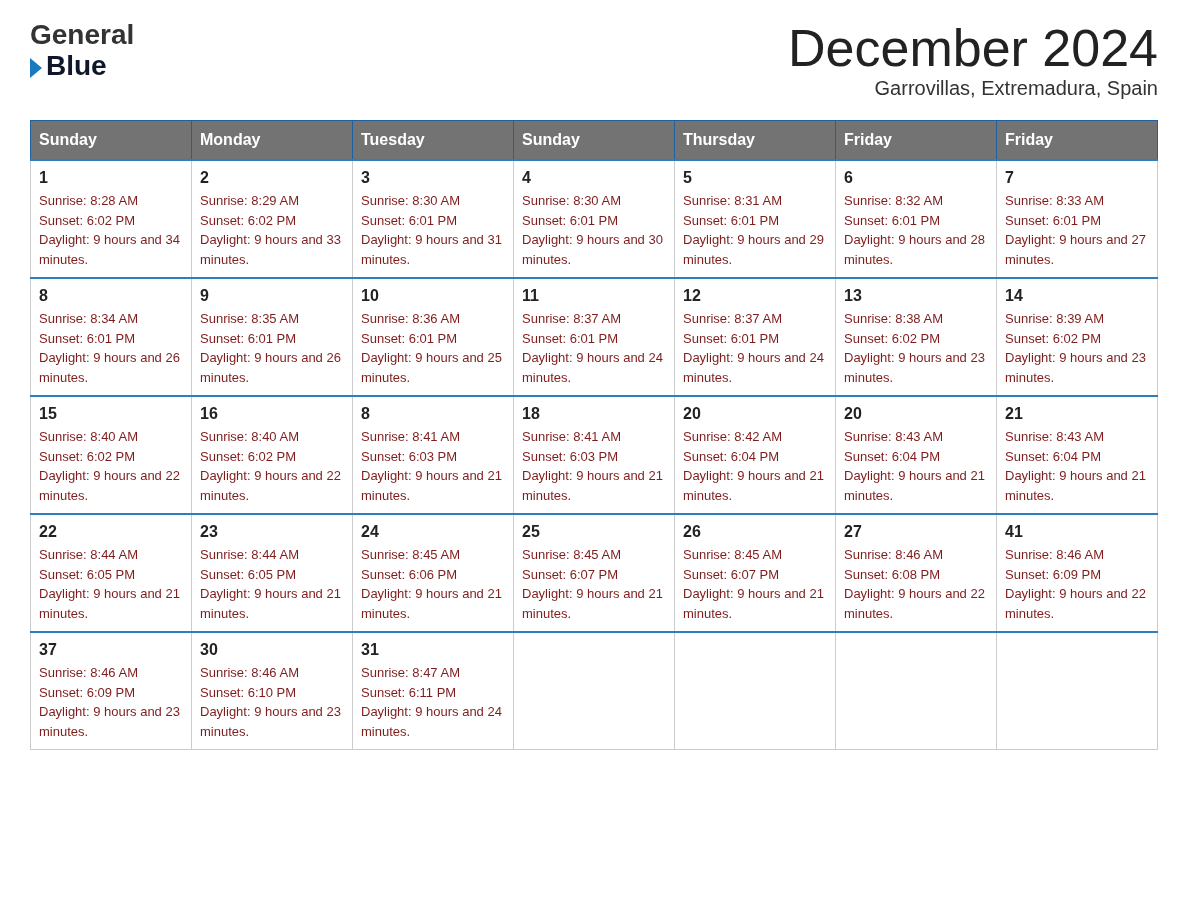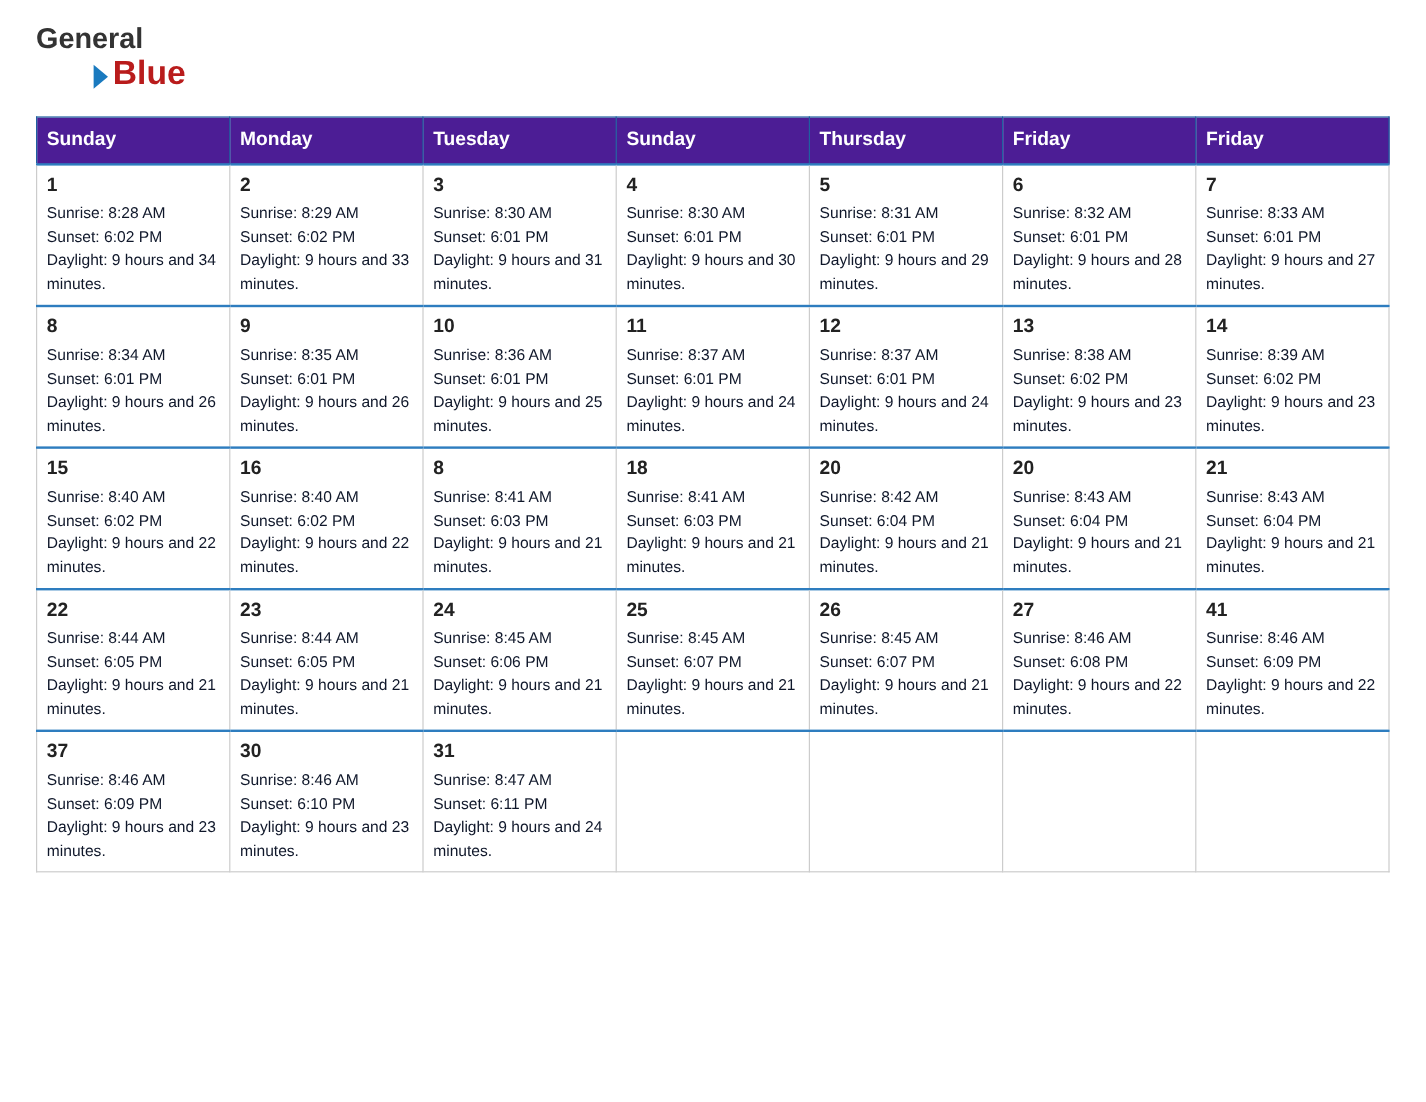--- a/index.html
+++ b/index.html
@@ -15,33 +15,32 @@
       justify-content: space-between;
       align-items: flex-start;
       margin-bottom: 20px;
     }
     .logo {
       display: flex;
       flex-direction: column;
       align-items: flex-start;
     }
     .logo-general {
-      font-size: 24px;
+      font-size: 28px;
       font-weight: bold;
       color: #333;
       line-height: 1.1;
     }
     .logo-blue {
       font-size: 28px;
       font-weight: bold;
-      color: #b91c1c;
+      color: #0f172a;
       line-height: 1.1;
       display: flex;
       align-items: center;
-      margin-left: 48px;
     }
     .logo-triangle {
       width: 0;
       height: 0;
       border-left: 12px solid #1a7abf;
       border-top: 10px solid transparent;
       border-bottom: 10px solid transparent;
       margin-right: 4px;
       position: relative;
       top: 2px;
@@ -59,21 +58,21 @@
       font-size: 20px;
       color: #333;
       font-weight: 400;
     }
     table {
       width: 100%;
       border-collapse: collapse;
       table-layout: fixed;
     }
     thead tr th {
-      background-color: #4c1d95;
+      background-color: #737373;
       color: #fff;
       font-size: 16px;
       font-weight: bold;
       padding: 10px 8px;
       text-align: left;
       border: 1px solid #2060a0;
     }
     tbody tr td {
       vertical-align: top;
       padding: 8px;
@@ -85,38 +84,42 @@
     }
     tbody tr td .day-num {
       font-size: 16px;
       font-weight: bold;
       color: #222;
       display: block;
       margin-bottom: 4px;
     }
     tbody tr td .day-info {
       font-size: 13px;
-      color: #0f172a;
+      color: #7f1d1d;
       line-height: 1.5;
     }
     tbody tr td.empty {
       background: #fff;
       border-top: 2px solid #2e7dbf;
     }
   </style>
 </head>
 <body>
 
 <div class="header">
   <div class="logo">
     <span class="logo-general">General</span>
     <span class="logo-blue">
       <span class="logo-triangle"></span>
       <span>Blue</span>
     </span>
+  </div>
+  <div class="title-block">
+    <div class="month-title">December 2024</div>
+    <div class="subtitle">Garrovillas, Extremadura, Spain</div>
   </div>
 </div>
 
 <table>
   <thead>
     <tr>
     <th>Sunday</th>
         <th>Monday</th>
         <th>Tuesday</th>
         <th>Sunday</th>

